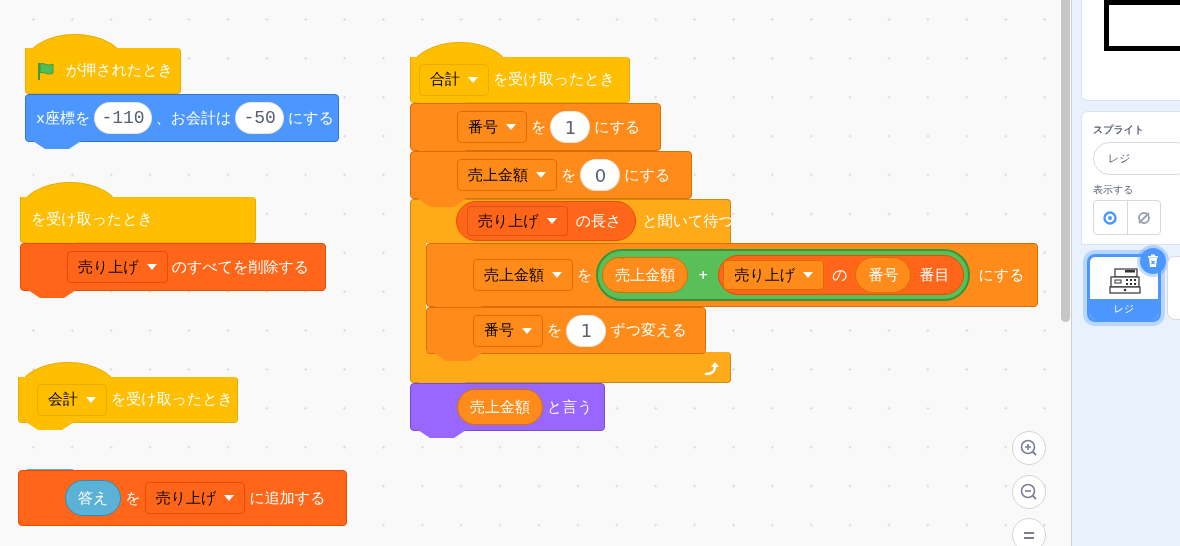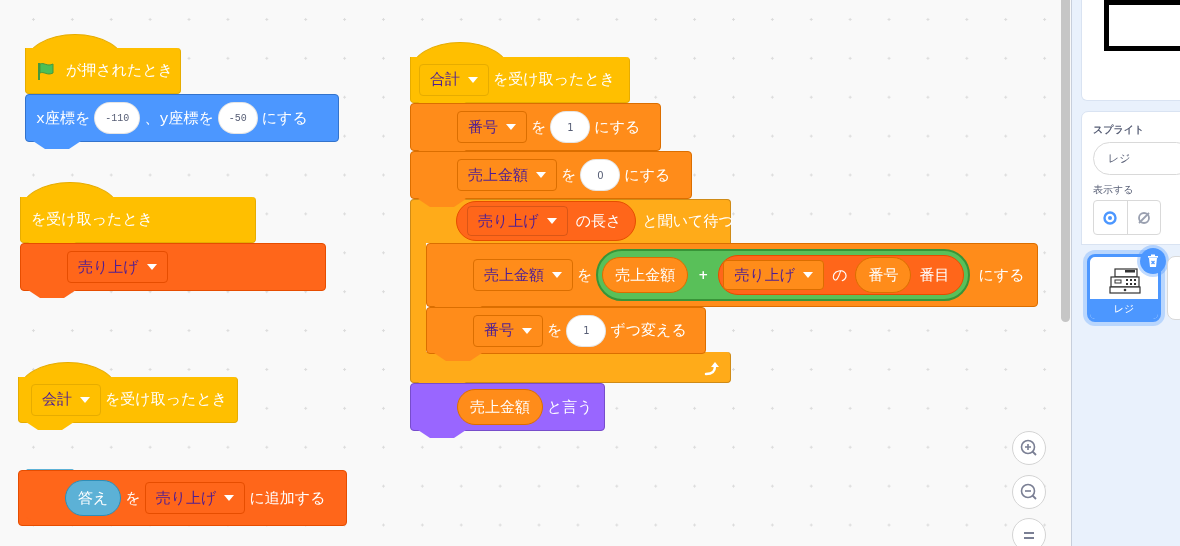--- a/index.html
+++ b/index.html
@@ -44,31 +44,31 @@
   .lists  { background: #ff661a; border: 1px solid #e64d00; }
   .sensing { background: #5cb1d6; border: 1px solid #2e8eb8; }
   .vars   { background: #ff8c1a; border: 1px solid #db6e00; }
   .control { background: #ffab19; border: 1px solid #cf8b17; }
   .looks  { background: #9966ff; border: 1px solid #774dcb; }
 
   .dd {
     display: inline-flex; align-items: center; gap: 8px;
     height: 32px; padding: 0 10px; border-radius: 4px;
     border: 1px solid rgba(0,0,0,0.15);
-    color: #4c1d95; font-size: 15px;
+    color: #000000; font-size: 15px;
   }
   .dd .arrow { width: 0; height: 0; border-left: 5px solid transparent; border-right: 5px solid transparent; border-top: 6px solid #fff; }
   .events .dd { background: #ffbf00; border-color: #e6ac00; }
   .vars .dd, .dd.vars-dd { background: #ff8c1a; border-color: #db6e00; }
   .lists .dd, .dd.lists-dd { background: #ff661a; border-color: #e64d00; }
 
   .num {
     display: inline-flex; align-items: center; justify-content: center;
     height: 32px; min-width: 40px; padding: 0 10px; border-radius: 16px;
-    background: #fff; color: #575e75; font-size: 10px;
+    background: #fff; color: #575e75; font-size: 18px;
     border: 1px solid rgba(0,0,0,0.1);
   }
   .rep {
     display: inline-flex; align-items: center; justify-content: center;
     height: 36px; padding: 0 12px; border-radius: 18px;
     font-size: 15px; color: #fff;
   }
   .rep.var { background: #ff8c1a; border: 1px solid #db6e00; }
   .rep.sense { background: #5cb1d6; border: 1px solid #2e8eb8; }
   .rep.list { background: #ff661a; border: 1px solid #e64d00; padding: 0 6px 0 4px; height: 40px; border-radius: 20px; }
@@ -103,41 +103,42 @@
   <div class="blk events" style="left:25px;top:48px;width:156px;height:46px;border-top:none;border-radius:0 4px 4px 4px;padding-left:8px;">
     <svg class="flag-icon" viewBox="0 0 20 20">
         <rect x="2" y="2" width="2" height="17" fill="#45993d"></rect>
         <path d="M4 3 C8 1 11 6 17 3 L17 12 C11 15 8 10 4 12 Z" fill="#4cbf56" stroke="#45993d" stroke-width="1"></path>
       </svg>
     <span class="t">が押されたとき</span>
   </div>
   <div class="blk motion" style="left:25px;top:94px;width:314px;height:48px;padding-left:6px;font-family:Liberation Mono, monospace;">
     <span class="t">x座標を</span>
     <span class="num">-110</span>
-    <span class="t">、y座標を</span>
+    <span class="t">、お会計は</span>
     <span class="num">-50</span>
     <span class="t">にする</span>
   </div>
   <div class="notch" style="left:33px;top:141px;background:#4c97ff;"></div>
 
   <div class="hat-cap" style="left:20px;top:182px;width:100px;height:30px;background:#ffbf00;border:1px solid #e6ac00;border-bottom:none;"></div>
   <div class="blk events" style="left:20px;top:197px;width:236px;height:46px;border-top:none;border-radius:0 4px 4px 4px;padding-left:6px;">
     <span class="t">を受け取ったとき</span>
   </div>
   <div class="notch" style="left:28px;top:242px;background:#ffbf00;"></div>
   <div class="blk lists" style="left:20px;top:243px;width:306px;height:48px;padding-left:46px;">
     <span class="dd">
         <span>売り上げ</span>
         <span class="arrow"></span>
       </span>
+    <span class="t">のすべてを削除する</span>
   </div>
   <div class="notch" style="left:28px;top:290px;background:#ff661a;"></div>
 
   <div class="hat-cap" style="left:18px;top:362px;width:100px;height:30px;background:#ffbf00;border:1px solid #e6ac00;border-bottom:none;"></div>
-  <div class="blk events" style="left:18px;top:377px;width:220px;height:46px;border-top:none;border-radius:0 4px 4px 4px;padding-left:12px;">
+  <div class="blk events" style="left:18px;top:377px;width:220px;height:46px;border-top:none;border-radius:0 4px 4px 4px;padding-left:18px;">
     <span class="dd">
         <span>会計</span>
         <span class="arrow"></span>
       </span>
     <span class="t">を受け取ったとき</span>
   </div>
   <div class="notch" style="left:26px;top:422px;background:#ffbf00;"></div>
   <div class="notch" style="left:26px;top:469px;background:#5cb1d6;"></div>
   <div class="blk lists" style="left:18px;top:470px;width:329px;height:56px;padding-left:46px;">
     <span class="rep sense">答え</span>

